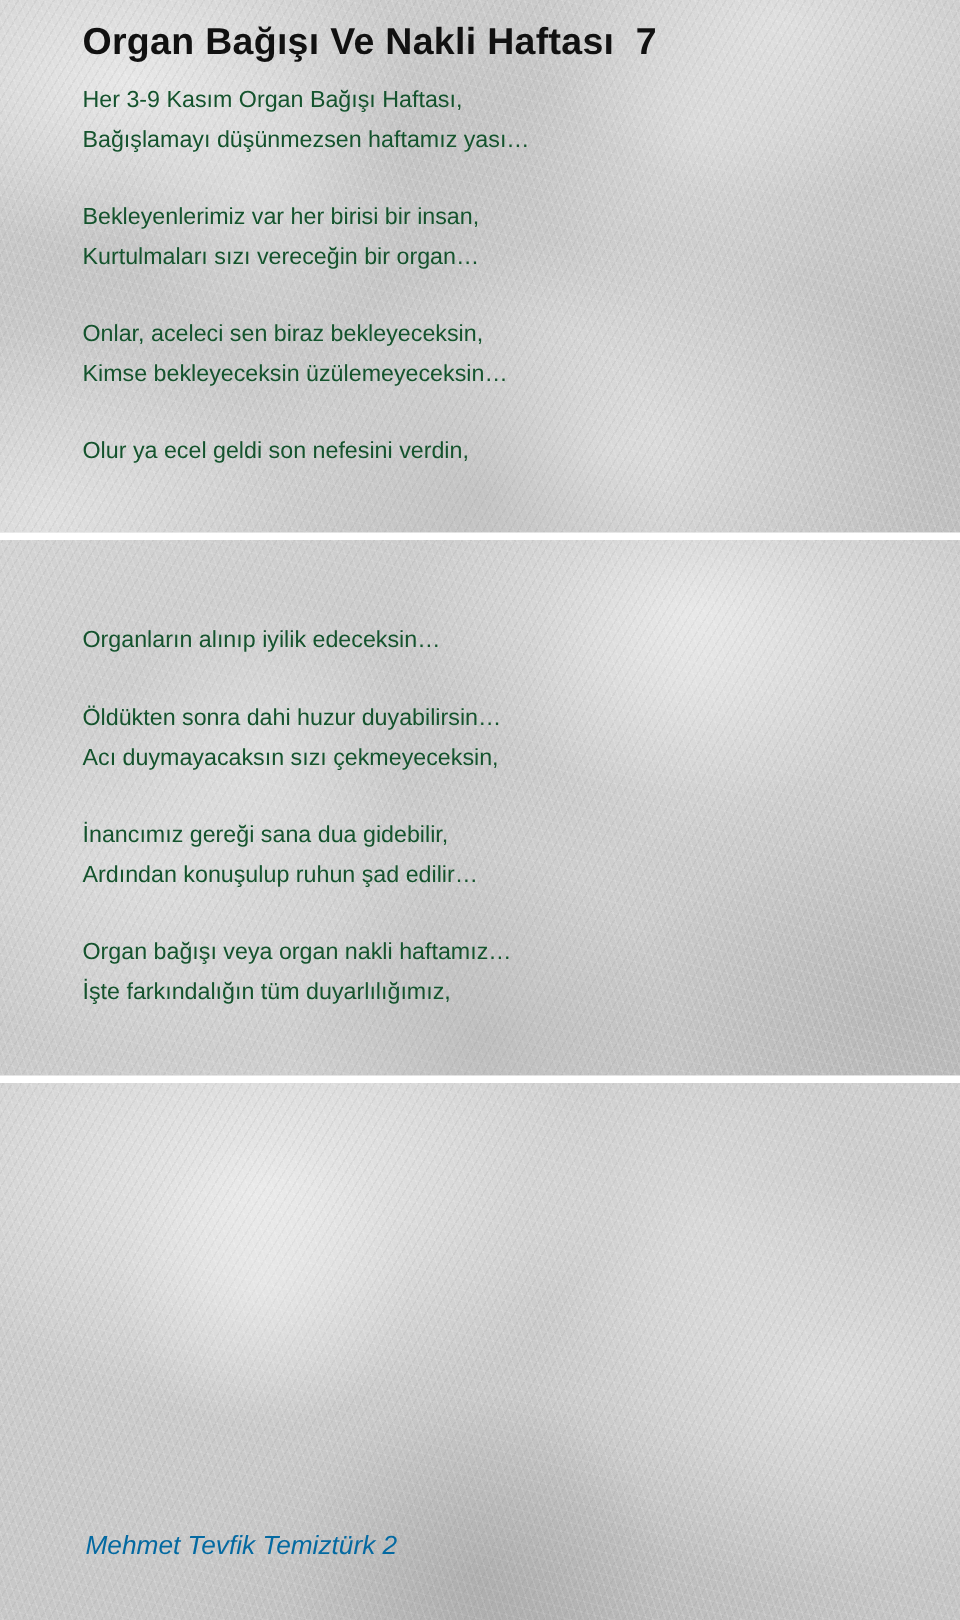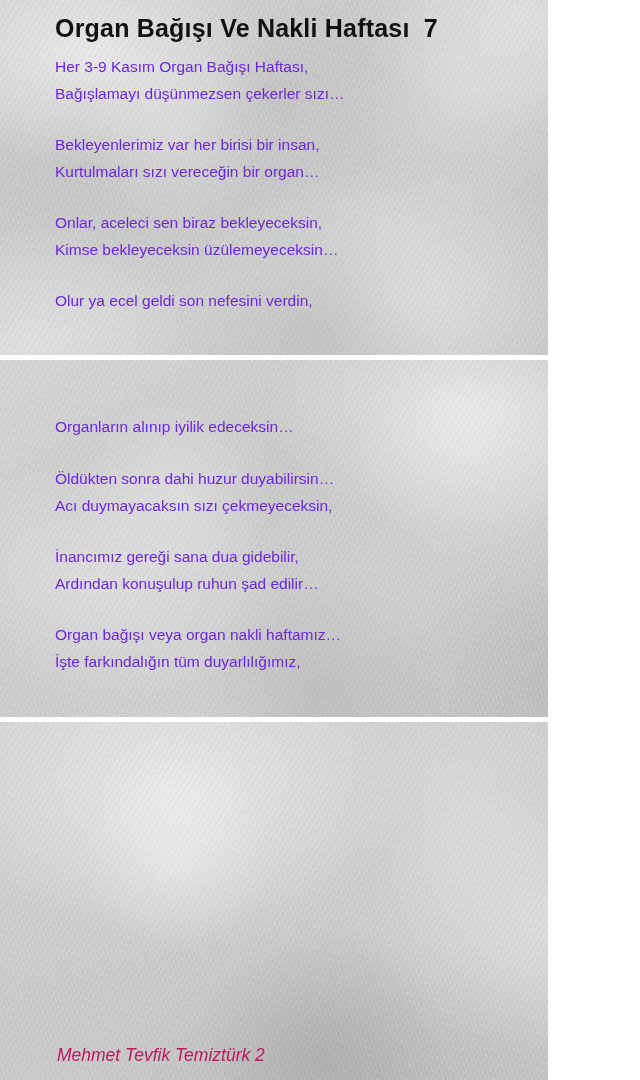--- a/index.html
+++ b/index.html
@@ -2,21 +2,21 @@
 <html><head>
 <meta charset="utf-8">
 <style>
   html, body {
     margin: 0;
     padding: 0;
     background: #ffffff;
   }
   #page {
     position: relative;
-    width: 548px;
+    width: 640px;
     height: 1080px;
     overflow: hidden;
     font-family: "Liberation Sans", sans-serif;
     color: #1a1a1a;
     background: #c9c9c9;
   }
 
   
   .panel {
     position: absolute;
@@ -100,33 +100,32 @@
     font-weight: bold;
     letter-spacing: 0.2px;
     color: #111111;
     white-space: pre;
   }
   .stanza {
     position: absolute;
     left: 55px;
     font-size: 15.5px;
     line-height: 27px;
-    color: #6d28d9;
+    color: #14532d;
   }
   .stanza div { white-space: pre; }
 
   .signature {
     position: absolute;
     left: 57px;
     top: 1020px;
     font-size: 17.5px;
     font-style: italic;
-    color: #be185d;
+    color: #0369a1;
     white-space: pre;
-    margin-top: 25px;
   }
 </style>
 </head>
 <body>
 
 <div id="page">
 
   <div class="panel panel-1">
     <div class="tex"></div>
   </div>
@@ -139,21 +138,21 @@
 
   <div class="sep sep-1"></div>
   <div class="sep sep-2"></div>
 
   <div class="content">
 
     <div class="title">Organ Bağışı Ve Nakli Haftası  7</div>
 
     <div class="stanza" style="top:53px;">
       <div>Her 3-9 Kasım Organ Bağışı Haftası,</div>
-      <div>Bağışlamayı düşünmezsen çekerler sızı…</div>
+      <div>Bağışlamayı düşünmezsen haftamız yası…</div>
     </div>
 
     <div class="stanza" style="top:131px;">
       <div>Bekleyenlerimiz var her birisi bir insan,</div>
       <div>Kurtulmaları sızı vereceğin bir organ…</div>
     </div>
 
     <div class="stanza" style="top:209px;">
       <div>Onlar, aceleci sen biraz bekleyeceksin,</div>
       <div>Kimse bekleyeceksin üzülemeyeceksin…</div>

